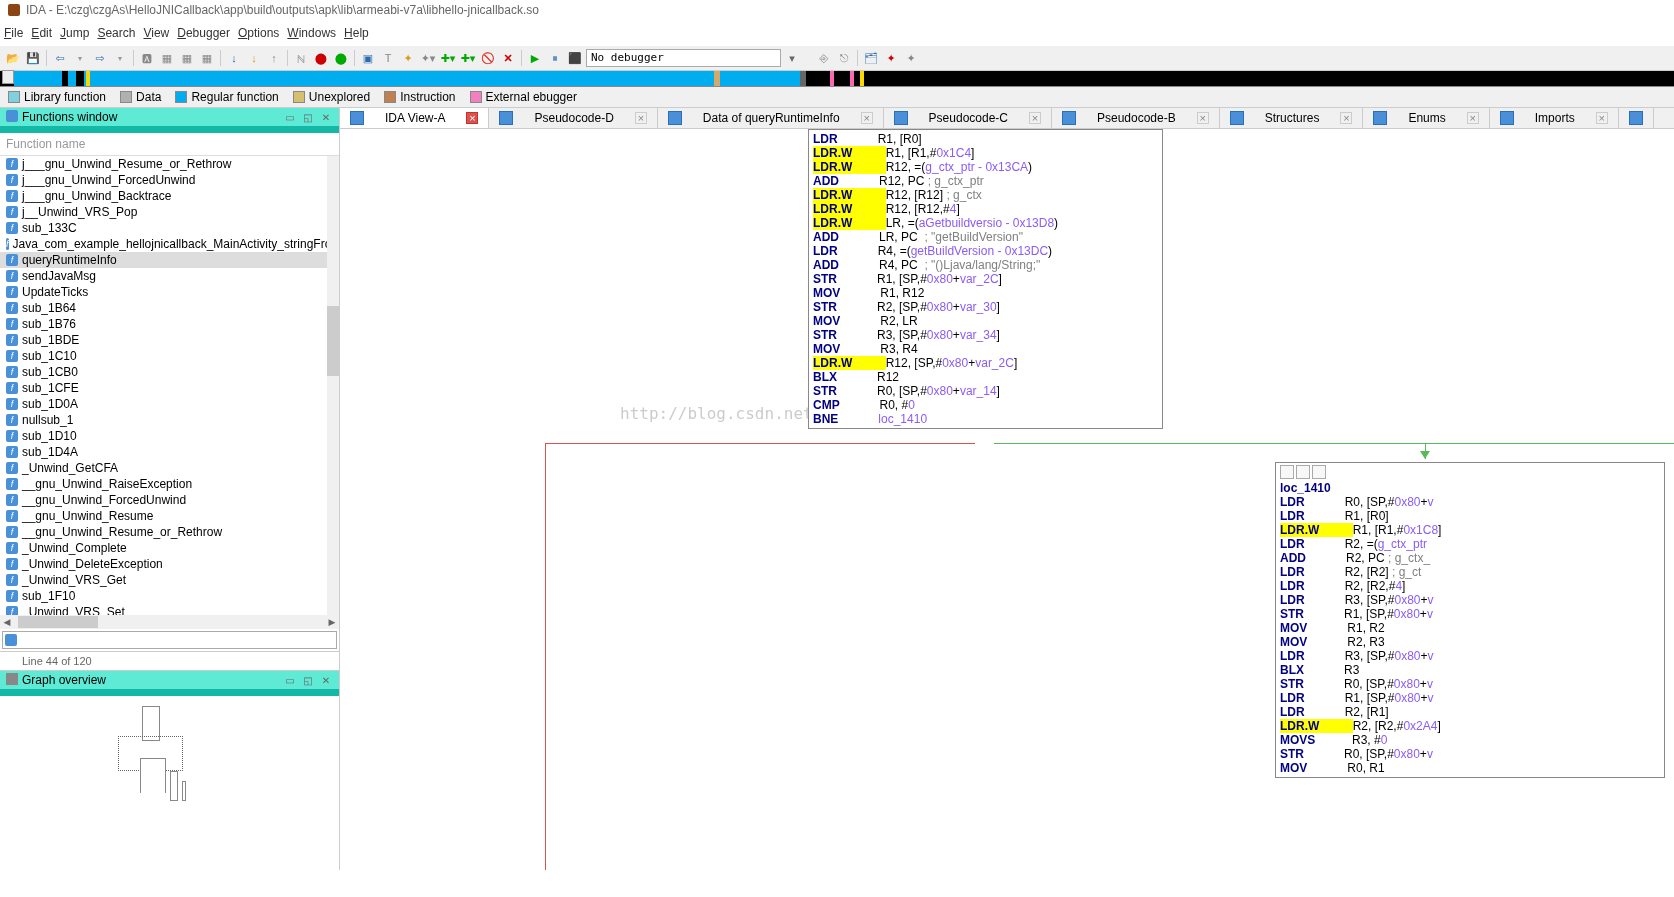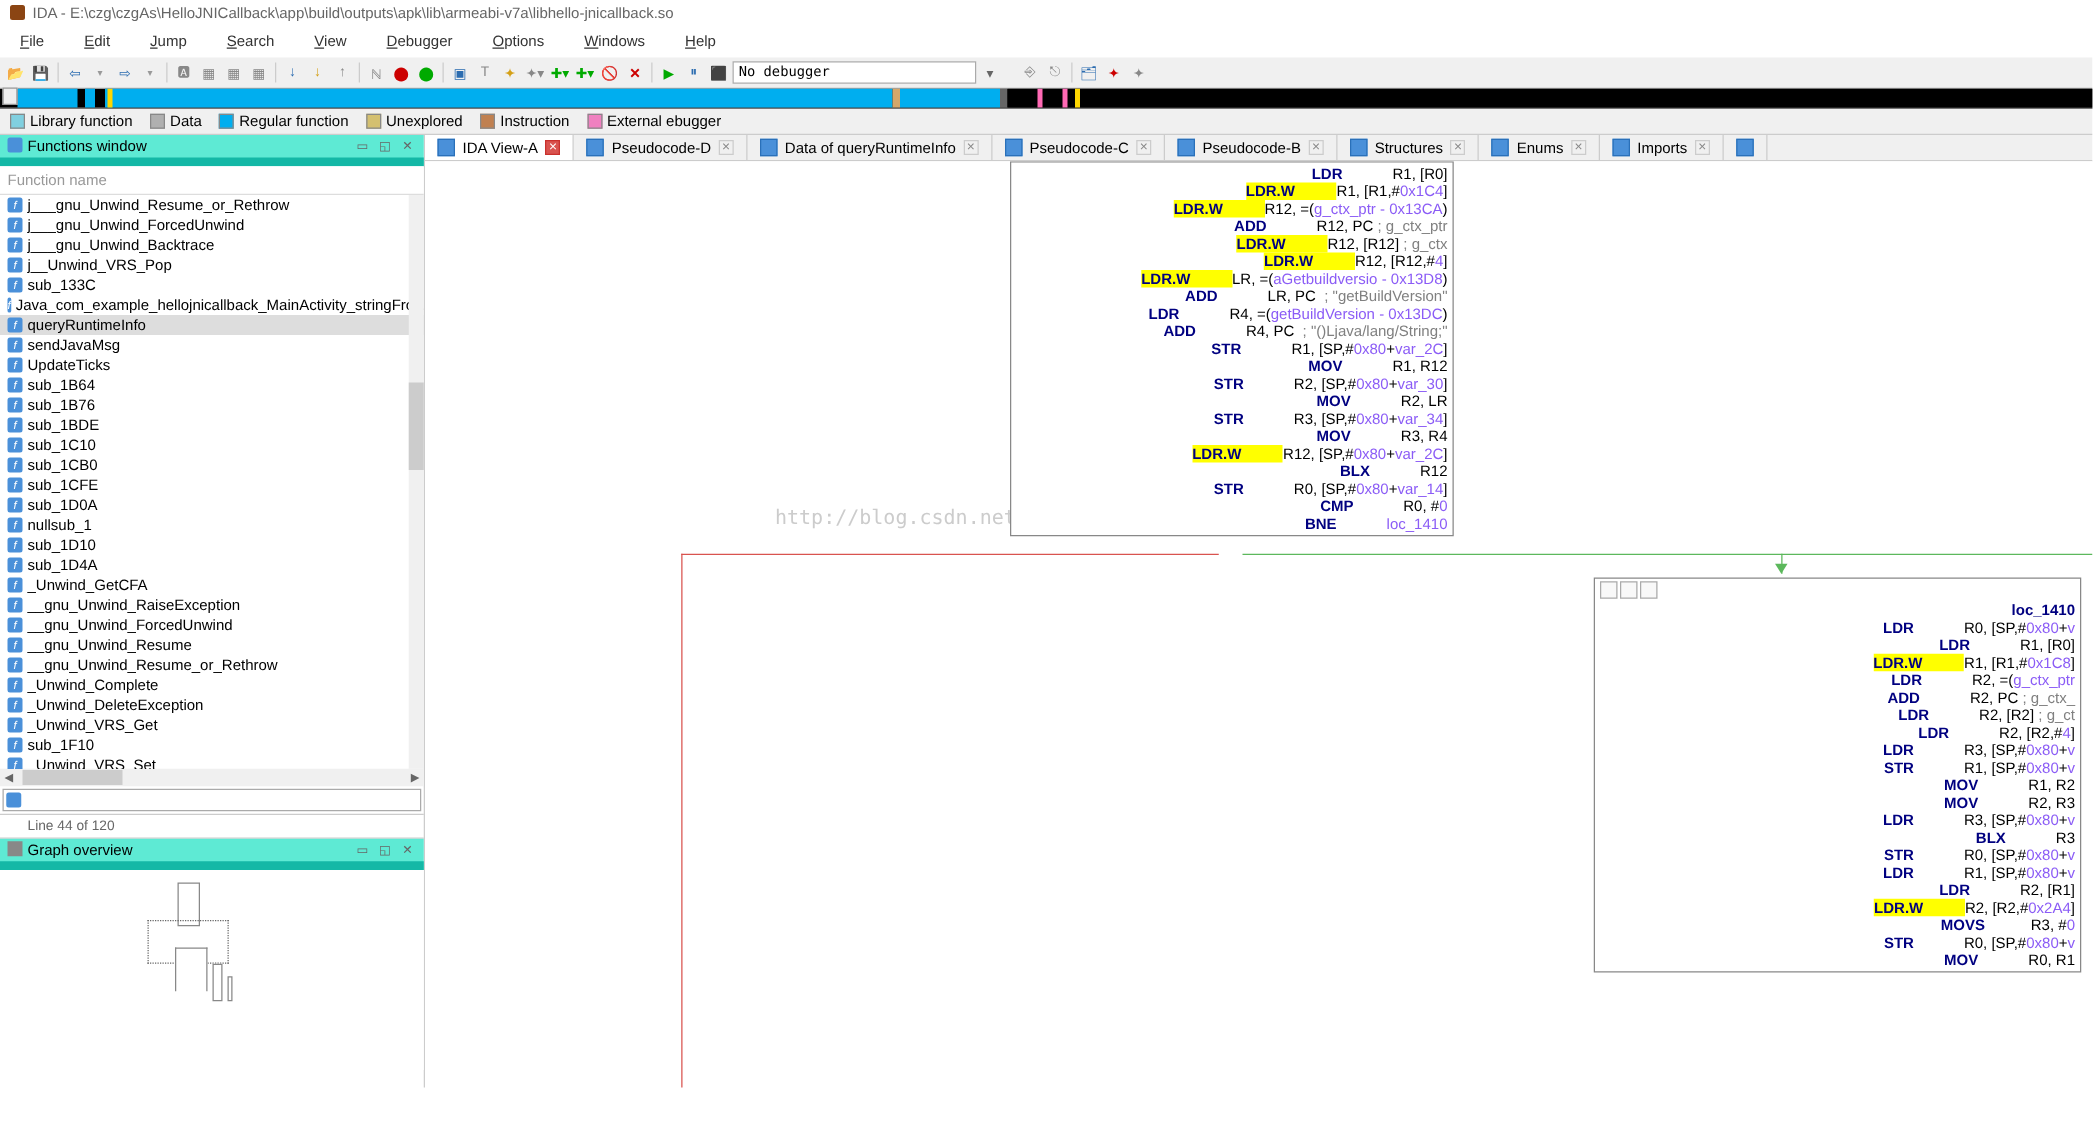--- a/index.html
+++ b/index.html
@@ -2,21 +2,21 @@
 <html><head>
 <meta charset="utf-8">
 <style>
 * { margin: 0; padding: 0; box-sizing: border-box; font-family: "Segoe UI", Tahoma, sans-serif; font-size: 12px; }
 body { background: #fff; width: 1674px; height: 897px; overflow: hidden; }
 
 .titlebar { background: #fff; padding: 3px 8px; color: #666; font-size: 12px; display: flex; align-items: center; gap: 6px; }
 .titlebar-icon { width: 12px; height: 12px; background: #8B4513; border-radius: 2px; }
 
 .menubar { background: #fff; padding: 2px 0; display: flex; }
-.menu-item { padding: 4px 16px; color: #333; cursor: default; }
+.menu-item { padding: 4px 4px; color: #333; cursor: default; }
 .menu-item u { text-decoration: underline; }
 
 .toolbar { background: #f0f0f0; padding: 3px 4px; display: flex; align-items: center; gap: 2px; border-bottom: 1px solid #ccc; }
 .tb-btn { width: 18px; height: 18px; display: inline-flex; align-items: center; justify-content: center; font-size: 11px; cursor: default; }
 .tb-sep { width: 1px; height: 16px; background: #ccc; margin: 0 2px; }
 .debugger-combo { background: #fff; border: 1px solid #aaa; padding: 1px 4px; width: 195px; height: 18px; font-size: 11px; font-family: monospace; }
 
 .navbar { height: 16px; background: #000; display: flex; border-bottom: 1px solid #888; position: relative; }
 .nav-blue { background: #00AEEF; height: 100%; }
 .nav-tan { background: #D4A76A; height: 100%; }
@@ -50,31 +50,31 @@
 
 .status-line { padding: 3px 22px; color: #666; font-size: 11px; border-top: 1px solid #ccc; }
 
 .graph-overview { height: 200px; border-top: 1px solid #ccc; }
 .graph-canvas { height: 160px; position: relative; background: #fff; }
 .go-box { position: absolute; border: 1px solid #888; background: #fff; }
 .go-sel { position: absolute; border: 1px dotted #666; }
 
 .right-content { flex: 1; display: flex; flex-direction: column; }
 .tabs { display: flex; background: #f0f0f0; border-bottom: 1px solid #ccc; }
-.tab { padding: 3px 10px; display: flex; align-items: center; gap: 6px; border-right: 1px solid #ccc; font-size: 12px; cursor: default; }
+.tab { padding: 3px 10px; display: flex; align-items: center; gap: 21px; border-right: 1px solid #ccc; font-size: 12px; cursor: default; }
 .tab.active { background: #fff; }
 .tab-icon { width: 14px; height: 14px; background: #4A90D9; border: 1px solid #2a70b9; }
 .tab-close { color: #888; font-size: 11px; border: 1px solid #ccc; width: 12px; height: 12px; display: flex; align-items: center; justify-content: center; }
 .tab-close.red { background: #d9534f; color: #fff; border-color: #c9302c; }
 
 .graph-surface { flex: 1; position: relative; background: #fff; overflow: hidden; }
 .asm-block { position: absolute; border: 1px solid #888; background: #fff; font-family: Consolas, monospace; font-size: 12px; line-height: 14px; padding: 2px 4px; }
 .asm-block .tbar { height: 14px; display: flex; gap: 2px; margin-bottom: 2px; }
 .asm-block .tbar div { width: 14px; height: 14px; border: 1px solid #aaa; background: #f8f8f8; }
-.asm-line { white-space: pre; text-align: right; }
+.asm-line { white-space: pre; }
 .mn { color: #000080; font-weight: bold; }
 .mn-hl { background: #FFFF00; color: #000080; font-weight: bold; }
 .addr { color: #8b5cf6; }
 .comment { color: #808080; }
 .label { color: #000080; font-weight: bold; }
 .reg { color: #000; }
 
 .edge { position: absolute; }
 .arrow-dn { position: absolute; width: 0; height: 0; border-left: 5px solid transparent; border-right: 5px solid transparent; }
 .arrow-green { border-top: 8px solid #5CB85C; }

